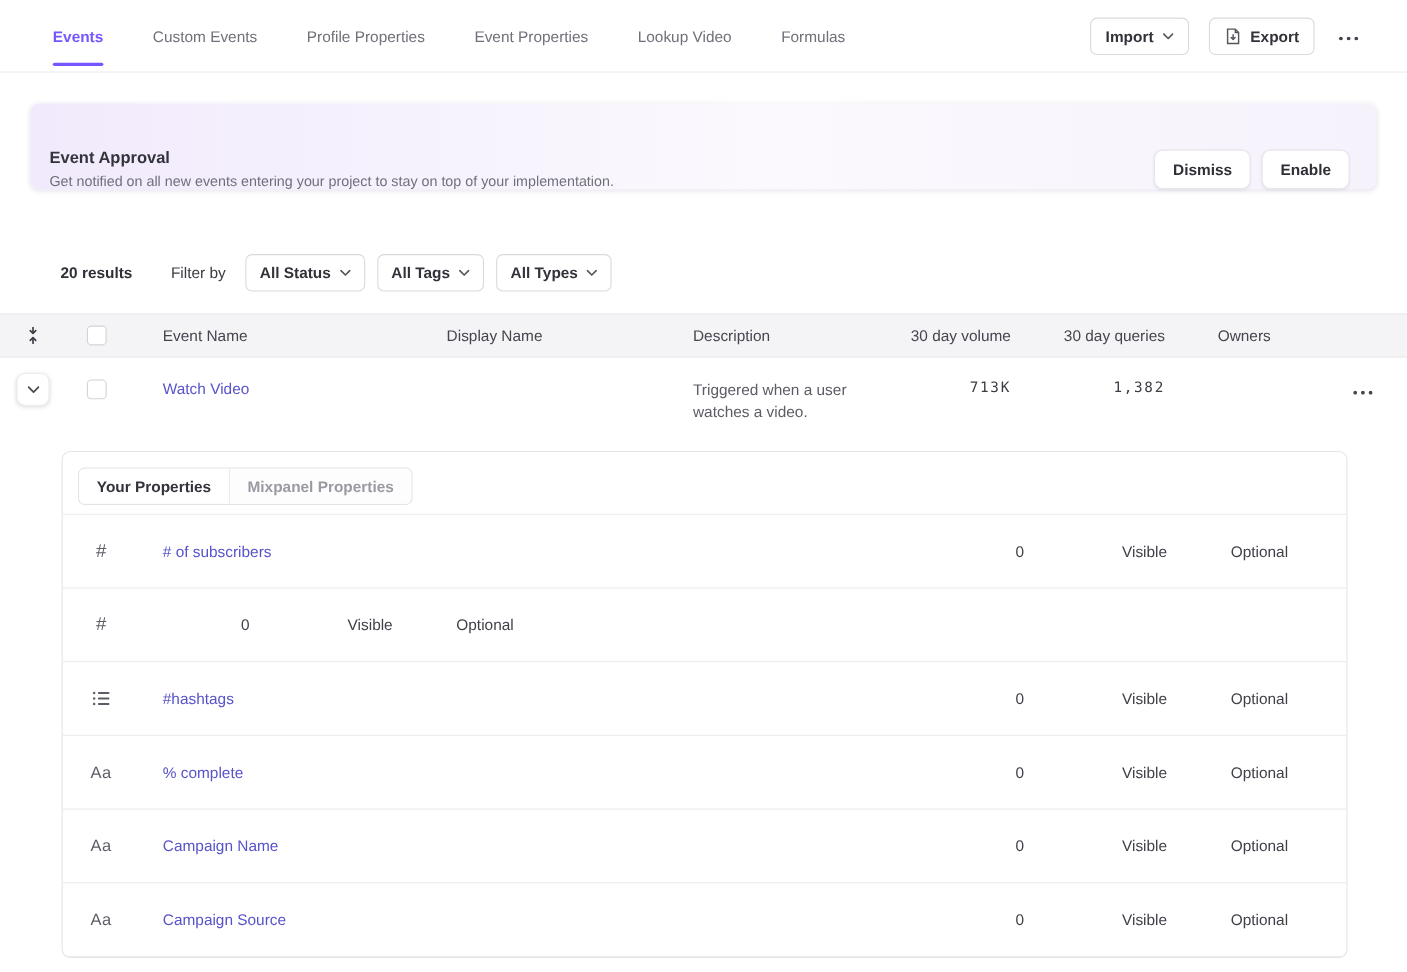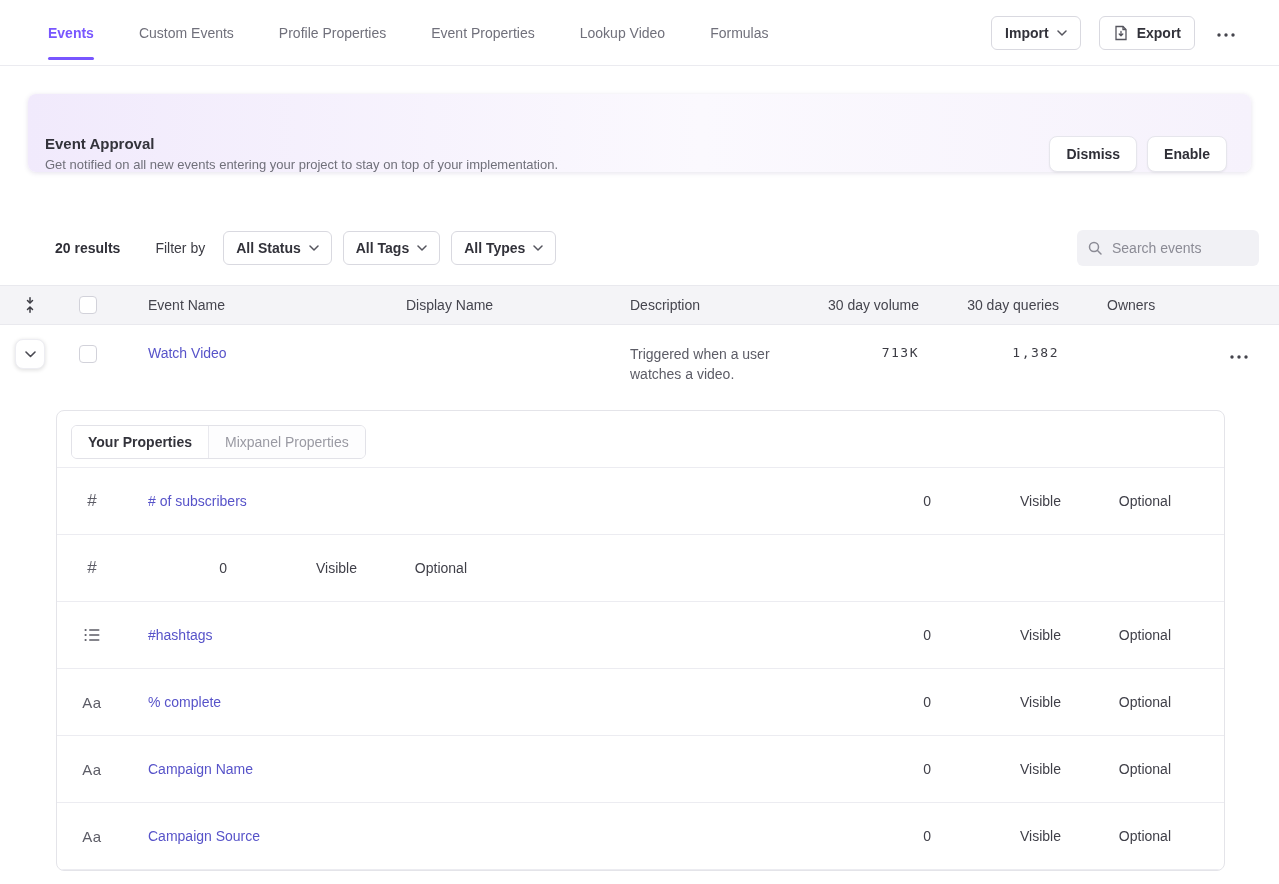--- a/index.html
+++ b/index.html
@@ -68,21 +68,21 @@
   .event-link{padding-top:8px;font-size:14px;color:var(--link);cursor:pointer}
   .event-desc{padding-top:7px;font-size:14px;line-height:20px;color:#5c5c66;max-width:170px}
   .num{padding-top:8px;font-family:"DejaVu Sans Mono",monospace;font-size:13px;
     letter-spacing:1.5px;color:#3c3c44}
   .row-menu{margin:6px auto 0}
 
   
   .props-card{margin:8px 54px 0 56px;border:1px solid #e4e4e9;border-radius:8px;background:#fff;overflow:hidden}
   .props-header{padding:14px 14px 0;border-bottom:1px solid #ececf1}
   .tab-group{display:inline-flex;border:1px solid #e2e2e8;border-radius:6px;overflow:hidden;margin-bottom:8px}
-  .ptab{padding:8px 16px;font-size:14px;font-weight:400;color:#9a9aa3;background:#fdfdfe;cursor:pointer;white-space:nowrap}
+  .ptab{padding:8px 16px;font-size:14px;font-weight:700;color:#9a9aa3;background:#fdfdfe;cursor:pointer;white-space:nowrap}
   .ptab + .ptab{border-left:1px solid #e9e9ee}
   .ptab.active{color:#33333b;font-weight:700;background:#fff}
   .prop-row{display:flex;align-items:center;height:67px;border-bottom:1px solid #ececf1;padding-right:53px}
   .prop-icon{width:70px;display:flex;justify-content:center;color:#5c5c66}
   .ticon-number{font-size:17px;font-weight:500}
   .ticon-text{font-size:15px;font-weight:500;letter-spacing:.5px}
   .prop-name{flex:1;padding-left:21px;font-size:14px;color:var(--link);cursor:pointer}
   .prop-zero{width:100px;text-align:right;font-size:14px;color:#3f3f48}
   .prop-vis{width:130px;text-align:right;font-size:14px;color:#3f3f48}
   .prop-req{width:110px;text-align:right;font-size:14px;color:#3f3f48}
@@ -172,29 +172,20 @@
 
       <button class="btn dropdown">
         <span>All Types</span>
         <span class="chev">
           <svg width="10" height="6" viewBox="0 0 10 6">
             <path d="M1 1l4 4 4-4" stroke="currentColor" stroke-width="1.5" fill="none" stroke-linecap="round" stroke-linejoin="round"></path>
           </svg>
         </span>
       </button>
     </div>
-  <div class="search">
-    <span style="display:inline-flex;color:#8b8b95">
-      <svg width="16" height="16" viewBox="0 0 16 16" fill="none" stroke="currentColor" stroke-width="1.5">
-          <circle cx="7" cy="7" r="4.5"></circle>
-          <path d="M10.5 10.5L14 14" stroke-linecap="round"></path>
-        </svg>
-    </span>
-    <input type="text" placeholder="Search events" style="">
-  </div>
 </div>
 
 <div class="grid thead">
   <div class="cell-center">
     <span class="collapse-icn">
       <svg width="12" height="16" viewBox="0 0 12 16" fill="none" stroke="currentColor" stroke-width="1.5" stroke-linecap="round" stroke-linejoin="round">
         <path d="M6 .8v4.7"></path>
           <path d="M3.5 3.5L6 6l2.5-2.5"></path>
         <path d="M6 15.2v-4.7"></path>
           <path d="M3.5 12.5L6 10l2.5 2.5"></path>

